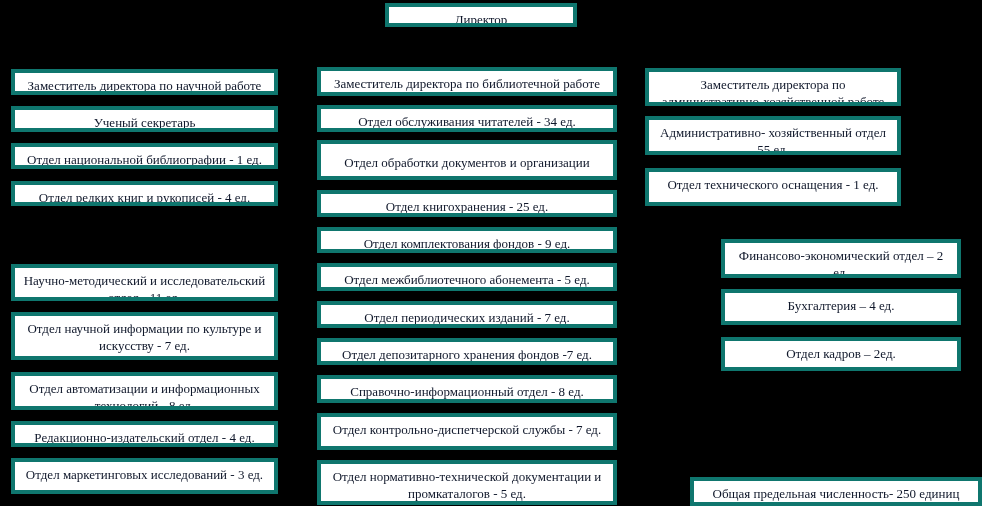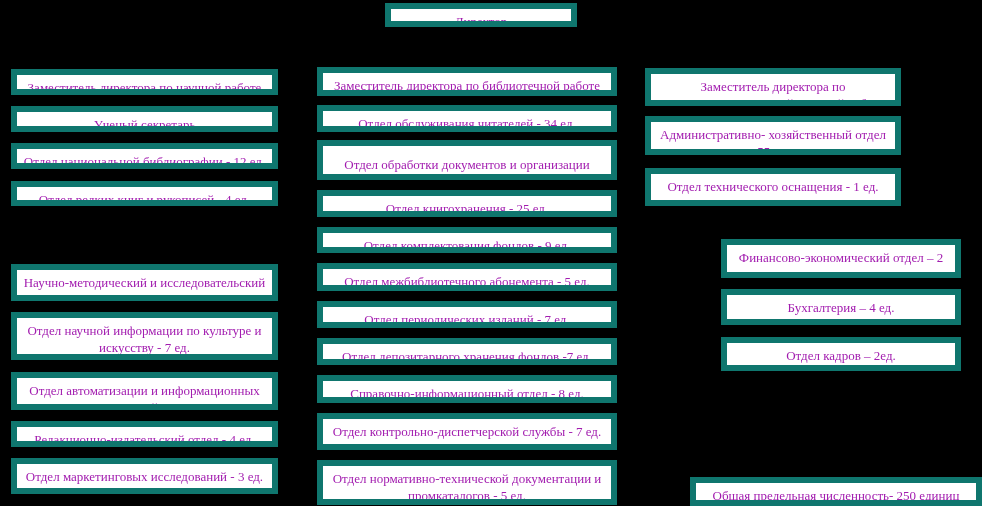--- a/index.html
+++ b/index.html
@@ -11,22 +11,22 @@
   }
   #chart {
     position: relative;
     width: 982px; height: 506px;
     background: #000;
   }
   .box {
     position: absolute;
     box-sizing: border-box;
     background: #ffffff;
-    border: 6px solid #0f766e;
-    color: #a21caf;
+    border: 4px solid #0f766e;
+    color: #0f172a;
     font-size: 13px;
     line-height: 17px;
     text-align: center;
     overflow: hidden;
     padding: 4px 6px 0 6px;
   }
   .nw { white-space: nowrap; padding-left: 2px; padding-right: 2px; }
 
   
   .b-dir { left: 385px; top: 3px;  width: 192px; height: 24px; }
@@ -71,21 +71,21 @@
 </style>
 </head>
 <body>
 
 <div id="chart">
 
   <div class="box b-dir nw">Директор</div>
 
   <div class="box b-l1 nw">Заместитель директора по научной работе</div>
   <div class="box b-l2 nw">Ученый секретарь</div>
-  <div class="box b-l3 nw">Отдел национальной библиографии - 12 ед.</div>
+  <div class="box b-l3 nw">Отдел национальной библиографии - 1 ед.</div>
   <div class="box b-l4 nw">Отдел редких книг и рукописей  - 4 ед.</div>
   <div class="box b-l6">Научно-методический и исследовательский отдел - 11 ед.</div>
   <div class="box b-l7">Отдел научной информации по культуре и искусству - 7 ед.</div>
   <div class="box b-l8">Отдел автоматизации и информационных технологий - 8 ед.</div>
   <div class="box b-l9 nw">Редакционно-издательский отдел - 4 ед.</div>
   <div class="box b-l10 nw">Отдел маркетинговых исследований - 3 ед.</div>
 
   <div class="box b-m1 nw">Заместитель директора по библиотечной работе</div>
   <div class="box b-m2 nw">Отдел обслуживания читателей  - 34 ед.</div>
   <div class="box b-m3">Отдел обработки документов и организации каталогов - 19 ед.</div>

